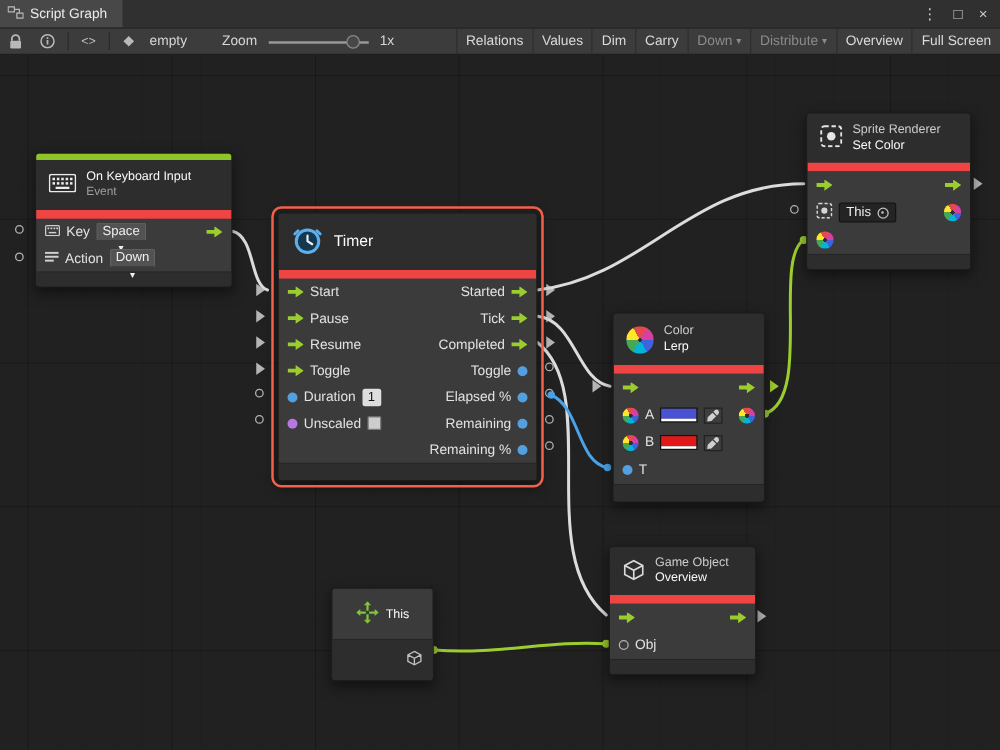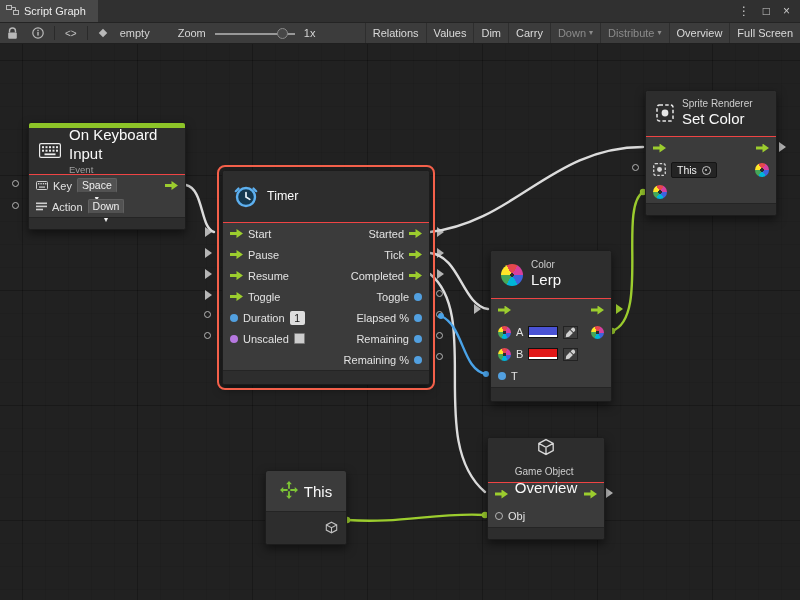--- a/index.html
+++ b/index.html
@@ -33,24 +33,24 @@
   linear-gradient(rgba(0,0,0,0.06) 1px, transparent 1px),
   linear-gradient(90deg, rgba(0,0,0,0.06) 1px, transparent 1px);
  background-size:115px 115px,115px 115px,23px 23px,23px 23px;
  background-position:22px 16px,22px 16px,22px 16px,22px 16px;
  overflow:hidden; }
 .wires { position:absolute; left:0; top:0; width:800px; height:556px; }
 .wire { fill:none; stroke-width:2.4; stroke-linecap:round; }
 
 
 .node { position:absolute; background:#3b3b3b; border:1px solid #1c1c1c; border-radius:3px; box-shadow:0 4px 10px rgba(0,0,0,0.5); color:#e2e2e2; font-size:11px; }
-.hdr { background:#2d2d2d; border-bottom:1px solid #ef4444; border-radius:2px 2px 0 0; display:flex; align-items:center; gap:8px; padding:0 10px; }
+.hdr { background:#2d2d2d; border-bottom:7px solid #ef4444; border-radius:2px 2px 0 0; display:flex; align-items:center; gap:8px; padding:0 10px; }
 .titles { display:flex; flex-direction:column; justify-content:center; line-height:1.25; }
 .sur { font-size:10px; color:#cdcdcd; }
-.title { font-size:15px; color:#fafafa; }
+.title { font-size:10px; color:#fafafa; }
 .sub { font-size:9.5px; color:#9f9f9f; }
 .ftr { background:#2d2d2d; border-top:1px solid #242424; border-radius:0 0 2px 2px; }
 .row { display:flex; align-items:center; gap:5px; padding:0 7px; }
 .plabel { white-space:nowrap; }
 .spacer { flex:1; }
 
 .flow-arrow { flex:0 0 13px; width:13px; height:9px; background:#9ccd2e;
  clip-path:polygon(0 33%,50% 33%,50% 0,100% 50%,50% 100%,50% 67%,0 67%); }
 .dot { flex:0 0 8px; width:8px; height:8px; border-radius:50%; background:#52a0e0; }
 .dot.purple { background:#b678e0; }
@@ -89,21 +89,21 @@
 .sc .hdr { height:46px; }
 .sc .row { height:22px; }
 .sc .ftr { height:12px; }
 
 .node.lerp { left:490px; top:206px; width:122px; }
 .lerp .hdr { height:48px; }
 .lerp .row { height:22px; }
 .lerp .ftr { height:14px; }
 
 .node.destroy { left:487px; top:393px; width:118px; }
-.destroy .hdr { height:45px;flex-direction:column; }
+.destroy .hdr { height:45px; }
 .destroy .row { height:22px; }
 .destroy .ftr { height:12px; }
 
 .node.self { left:265px; top:426px; width:82px; }
 .self-top { height:40px; display:flex; align-items:center; justify-content:center; gap:6px; }
 .self-bottom { height:33px; background:#2d2d2d; border-top:1px solid #242424; border-radius:0 0 2px 2px; display:flex; align-items:center; justify-content:flex-end; padding:0 8px; }
 
 
 .pt { position:absolute; }
 .tri { width:0; height:0; border-top:5px solid transparent; border-bottom:5px solid transparent; border-left:7px solid #b5b5b5; }

